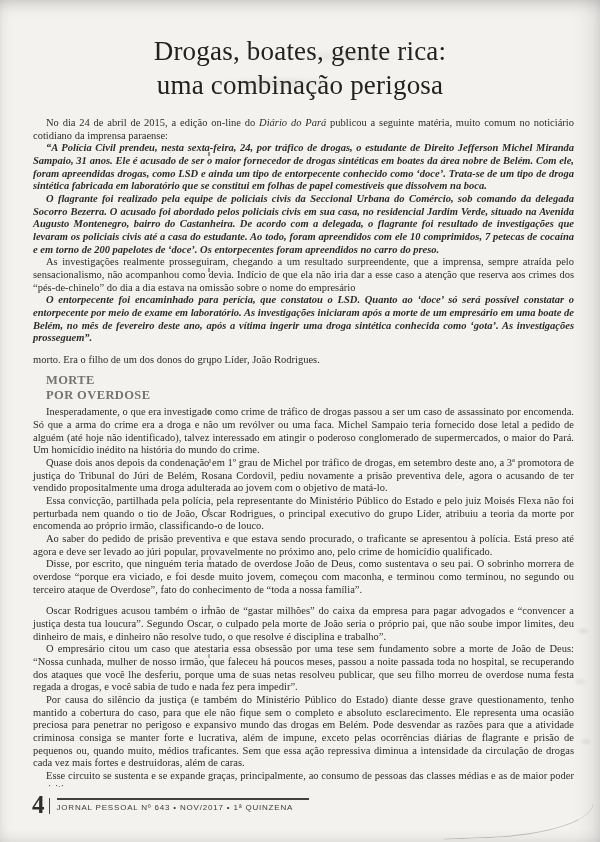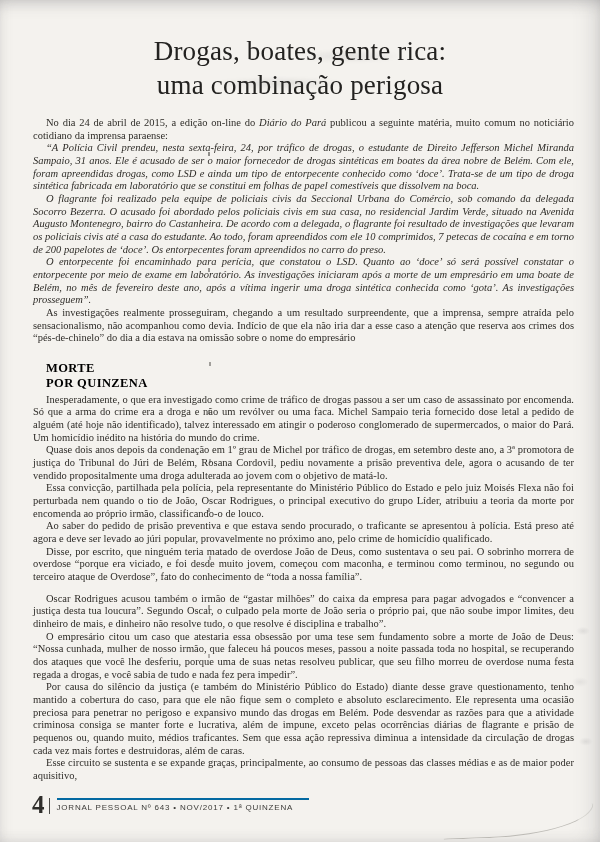--- a/index.html
+++ b/index.html
@@ -25,35 +25,35 @@
     filter:blur(1px);
   }
   .columns {
     display:flex; gap:9px; padding:0 26px 0 33px; margin-top:15px;
     height:670px; overflow:hidden;
     text-align:justify; font-size:10.5px; line-height:12.65px; color:#2e2c28;flex-direction:column;
   }
   .col { flex:1; min-width:0; }
   .para { margin:0; text-indent:13px; }
   .para.noindent { text-indent:0; }
-  .para.it { font-style:italic; }
+  .para.it { font-style:italic;font-weight:bold; }
   .section-heading {
     margin:7px 0 3px; padding-left:13px; text-align:left;
     font-size:12.5px; line-height:15px; font-weight:700;
-    letter-spacing:.4px; color:#000000;
+    letter-spacing:.4px; color:#737373;
   }
   .footer { position:absolute; left:32px; bottom:26px; display:flex; align-items:flex-start; }
   .page-num {
     font-family:"Liberation Serif", serif; font-weight:700;
     font-size:25px; line-height:22px; color:#2f2e2b;
     margin:-4px 4px 0 0;
   }
   .footer-tick { width:1px; height:16px; background:#4a4946; margin-right:7px; }
   .footer-issue {
-    border-top:2px solid #0369a1; padding-top:3px; width:252px;
+    border-top:2px solid #404040; padding-top:3px; width:252px;
     font-family:"Liberation Sans", sans-serif; font-size:8px;
     letter-spacing:.8px; color:#3c3b38; white-space:nowrap;
   }
   
   .gutter-marks {
     position:absolute; left:208px; top:152px; width:2px; height:4px;
     background:rgba(60,58,54,.55); pointer-events:none;
     box-shadow: 0 116px 0 rgba(60,58,54,.50), 1px 210px 0 rgba(60,58,54,.45),
                 0 258px 0 rgba(60,58,54,.50), 1px 307px 0 rgba(60,58,54,.40),
                 0 356px 0 rgba(60,58,54,.45), 1px 404px 0 rgba(60,58,54,.40),
@@ -84,26 +84,27 @@
     <span>Drogas, boates, gente rica:</span><br>
     <span>uma combinação perigosa</span>
   </h1>
 
   <div class="columns">
 
     <div class="col">
       <p class="para"><span>No dia 24 de abril de 2015, a edição on-line do </span><em>Diário do Pará</em><span> publicou a seguinte matéria, muito comum no noticiário cotidiano da imprensa paraense:</span></p>
       <p class="para it">“A Polícia Civil prendeu, nesta sexta-feira, 24, por tráfico de drogas, o estudante de Direito Jefferson Michel Miranda Sampaio, 31 anos. Ele é acusado de ser o maior fornecedor de drogas sintéticas em boates da área nobre de Belém. Com ele, foram apreendidas drogas, como LSD e ainda um tipo de entorpecente conhecido como ‘doce’. Trata-se de um tipo de droga sintética fabricada em laboratório que se constitui em folhas de papel comestíveis que dissolvem na boca.</p>
       <p class="para it">O flagrante foi realizado pela equipe de policiais civis da Seccional Urbana do Comércio, sob comando da delegada Socorro Bezerra. O acusado foi abordado pelos policiais civis em sua casa, no residencial Jardim Verde, situado na Avenida Augusto Montenegro, bairro do Castanheira. De acordo com a delegada, o flagrante foi resultado de investigações que levaram os policiais civis até a casa do estudante. Ao todo, foram apreendidos com ele 10 comprimidos, 7 petecas de cocaína e em torno de 200 papelotes de ‘doce’. Os entorpecentes foram apreendidos no carro do preso.</p>
+      <p class="para">As investigações realmente prosseguiram, chegando a um resultado surpreendente, que a imprensa, sempre atraída pelo sensacionalismo, não acompanhou como devia. Indício de que ela não iria dar a esse caso a atenção que reserva aos crimes dos “pés-de-chinelo” do dia a dia estava na omissão sobre o nome do empresário</p>
       <p class="para it">O entorpecente foi encaminhado para perícia, que constatou o LSD. Quanto ao ‘doce’ só será possível constatar o entorpecente por meio de exame em laboratório. As investigações iniciaram após a morte de um empresário em uma boate de Belém, no mês de fevereiro deste ano, após a vítima ingerir uma droga sintética conhecida como ‘gota’. As investigações prosseguem”.</p>
-      <p class="para">As investigações realmente prosseguiram, chegando a um resultado surpreendente, que a imprensa, sempre atraída pelo sensacionalismo, não acompanhou como devia. Indício de que ela não iria dar a esse caso a atenção que reserva aos crimes dos “pés-de-chinelo” do dia a dia estava na omissão sobre o nome do empresário</p>
     </div>
 
     <div class="col">
-      <h2 class="section-heading"><span>MORTE</span><br><span>POR QUINZENA</span></h2>
+      <p class="para noindent">morto. Era o filho de um dos donos do grupo Líder, João Rodrigues.</p>
+      <h2 class="section-heading"><span>MORTE</span><br><span>POR OVERDOSE</span></h2>
       <p class="para">Inesperadamente, o que era investigado como crime de tráfico de drogas passou a ser um caso de assassinato por encomenda. Só que a arma do crime era a droga e não um revólver ou uma faca. Michel Sampaio teria fornecido dose letal a pedido de alguém (até hoje não identificado), talvez interessado em atingir o poderoso conglomerado de supermercados, o maior do Pará. Um homicídio inédito na história do mundo do crime.</p>
       <p class="para">Quase dois anos depois da condenação em 1º grau de Michel por tráfico de drogas, em setembro deste ano, a 3ª promotora de justiça do Tribunal do Júri de Belém, Rosana Cordovil, pediu novamente a prisão preventiva dele, agora o acusando de ter vendido propositalmente uma droga adulterada ao jovem com o objetivo de matá-lo.</p>
       <p class="para">Essa convicção, partilhada pela polícia, pela representante do Ministério Público do Estado e pelo juiz Moisés Flexa não foi perturbada nem quando o tio de João, Oscar Rodrigues, o principal executivo do grupo Líder, atribuiu a teoria da morte por encomenda ao próprio irmão, classificando-o de louco.</p>
       <p class="para">Ao saber do pedido de prisão preventiva e que estava sendo procurado, o traficante se apresentou à polícia. Está preso até agora e deve ser levado ao júri popular, provavelmente no próximo ano, pelo crime de homicídio qualificado.</p>
       <p class="para">Disse, por escrito, que ninguém teria matado de overdose João de Deus, como sustentava o seu pai. O sobrinho morrera de overdose “porque era viciado, e foi desde muito jovem, começou com maconha, e terminou como terminou, no segundo ou terceiro ataque de Overdose”, fato do conhecimento de “toda a nossa família”.</p>
     </div>
 
     <div class="col">
       <p class="para">Oscar Rodrigues acusou também o irmão de “gastar milhões” do caixa da empresa para pagar advogados e “convencer a justiça desta tua loucura”. Segundo Oscar, o culpado pela morte de João seria o próprio pai, que não soube impor limites, deu dinheiro de mais, e dinheiro não resolve tudo, o que resolve é disciplina e trabalho”.</p>
       <p class="para">O empresário citou um caso que atestaria essa obsessão por uma tese sem fundamento sobre a morte de João de Deus: “Nossa cunhada, mulher de nosso irmão, que faleceu há poucos meses, passou a noite passada toda no hospital, se recuperando dos ataques que você lhe desferiu, porque uma de suas netas resolveu publicar, que seu filho morreu de overdose numa festa regada a drogas, e você sabia de tudo e nada fez pera impedir”.</p>

